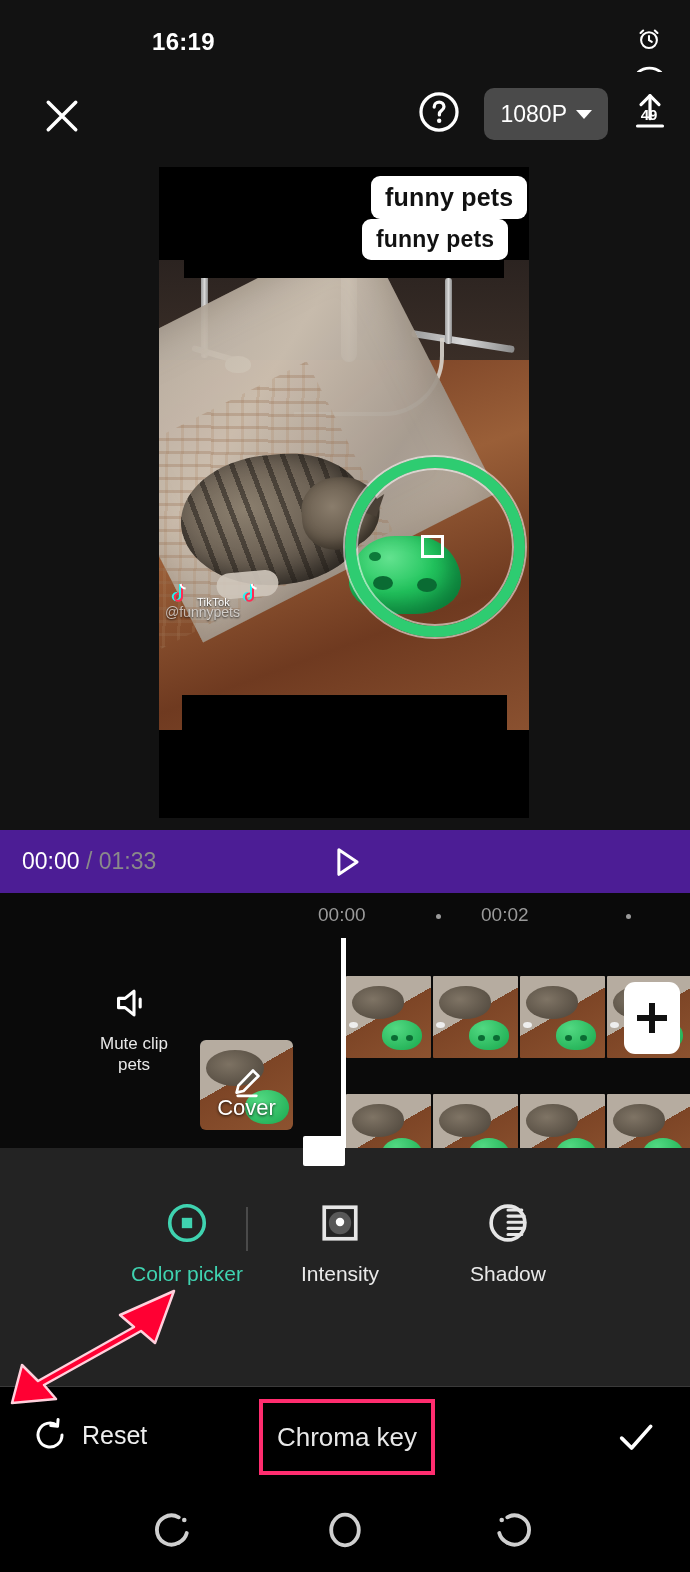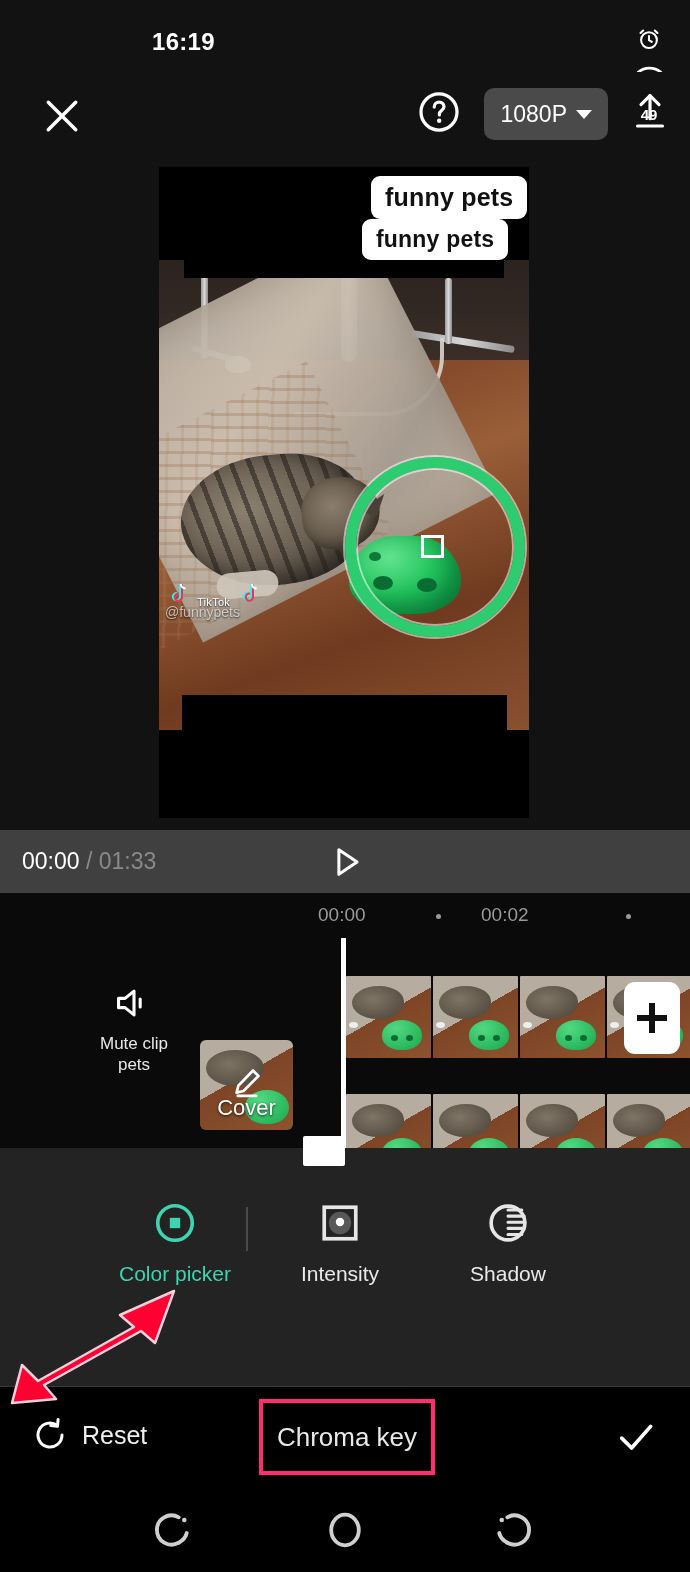--- a/index.html
+++ b/index.html
@@ -129,21 +129,21 @@
     border:11px solid #2ecc71; border-radius:50%;
     box-shadow:0 0 0 2px rgba(255,255,255,.55), inset 0 0 0 2px rgba(255,255,255,.55);
     cursor:pointer;
   }
   .picker-sq{
     position:absolute; left:262px; top:368px; width:23px; height:23px;
     border:3px solid #fff; background:transparent;
   }
 
   
-  .playrow{ position:absolute; left:0; top:830px; width:690px; height:63px; background:#404040;text-decoration:underline;}
+  .playrow{ position:absolute; left:0; top:830px; width:690px; height:63px; background:#4c1d95;text-decoration:underline;}
   .ptime{ position:absolute; left:22px; top:18px; font-size:23px;}
   .ptime .cur{ color:#fff;}
   .ptime .sep,.ptime .tot{ color:#8a8a8a;}
   .playbtn{ position:absolute; left:327px; top:13px; width:38px; height:38px; cursor:pointer;}
 
   
   .timeline{ position:absolute; left:0; top:893px; width:690px; height:255px; background:#0a0a0a; overflow:hidden;}
   .ruler{ position:absolute; left:0; top:0; width:690px; height:45px;}
   .rl{ position:absolute; top:11px; color:#9a9a9a; font-size:19px;}
   .rdot{ position:absolute; top:21px; width:5px;height:5px;background:#9a9a9a;border-radius:50%;}
@@ -426,21 +426,21 @@
     </div>
     <svg class="pencil" viewBox="0 0 24 24">
       <path d="M16.5 3.4 20.6 7.5 9.4 18.7 4.2 20l1.3-5.2Z" fill="none" stroke="#fff" stroke-width="2" stroke-linejoin="round"></path>
       <path d="M5 22.4h14" stroke="#fff" stroke-width="2" stroke-linecap="round"></path>
     </svg>
     <div class="cover-lbl">Cover</div>
   </div>
   <div class="whiteblk"></div>
 
   <div class="options">
-    <div class="opt active" style="left:105px;">
+    <div class="opt active" style="left:117px;">
       <div class="icn">
         <svg width="46" height="46" viewBox="0 0 24 24">
           <circle cx="12" cy="12" r="9" fill="none" stroke="#3fd3b0" stroke-width="1.9"></circle>
           <rect x="9.3" y="9.3" width="5.4" height="5.4" fill="#3fd3b0"></rect>
         </svg>
       </div>
       <div class="lab">Color picker</div>
     </div>
 
     <div class="opt" style="left:270px;">

